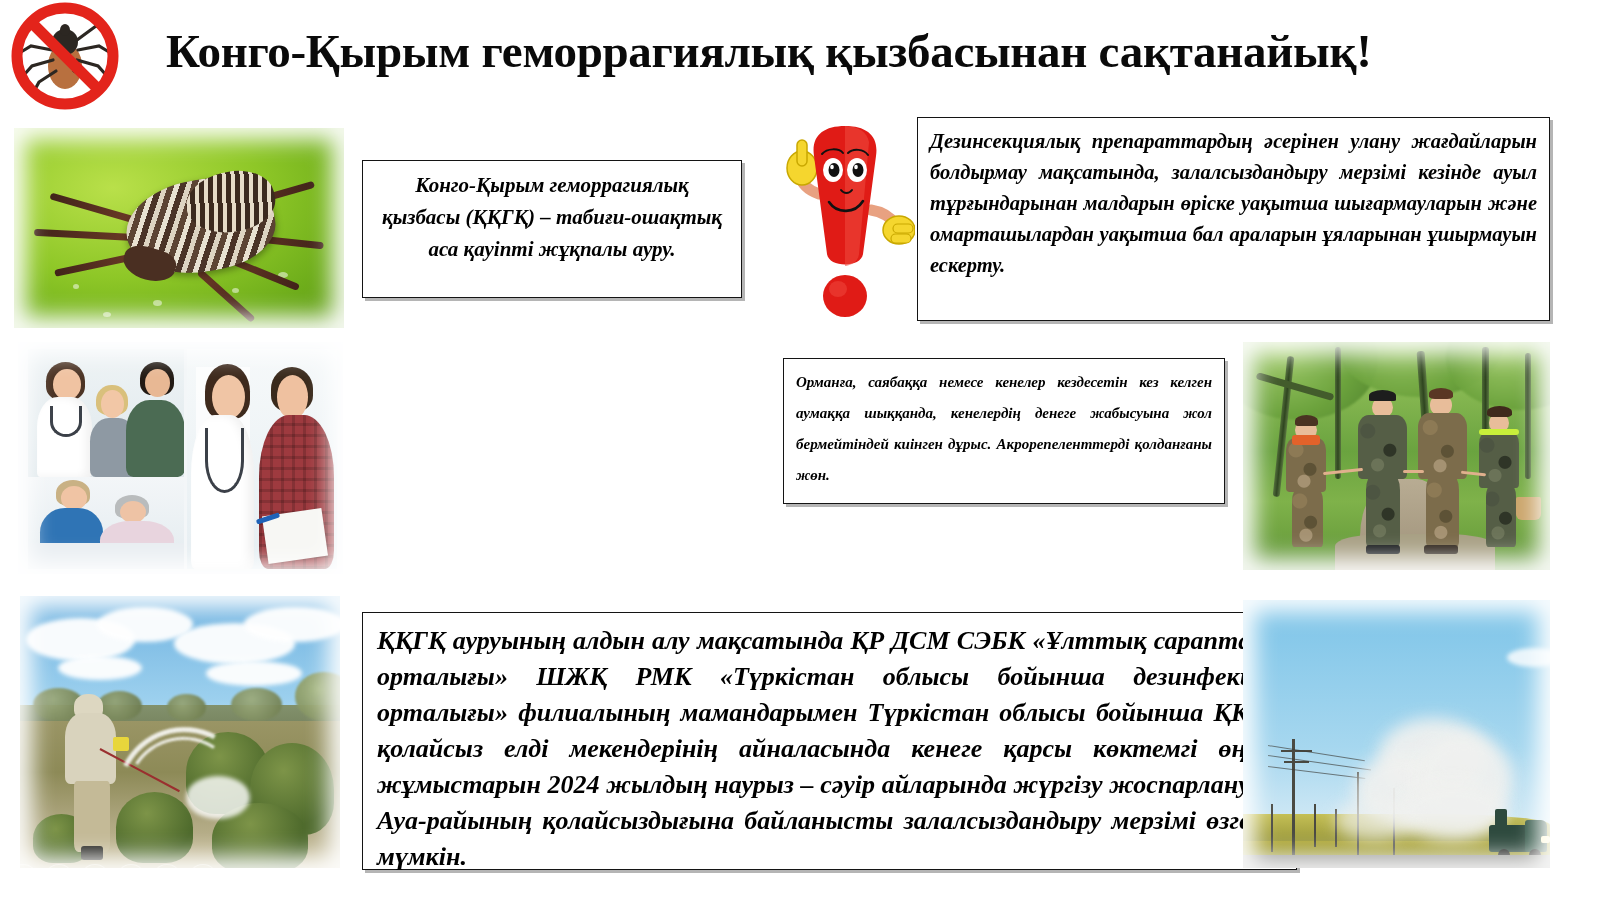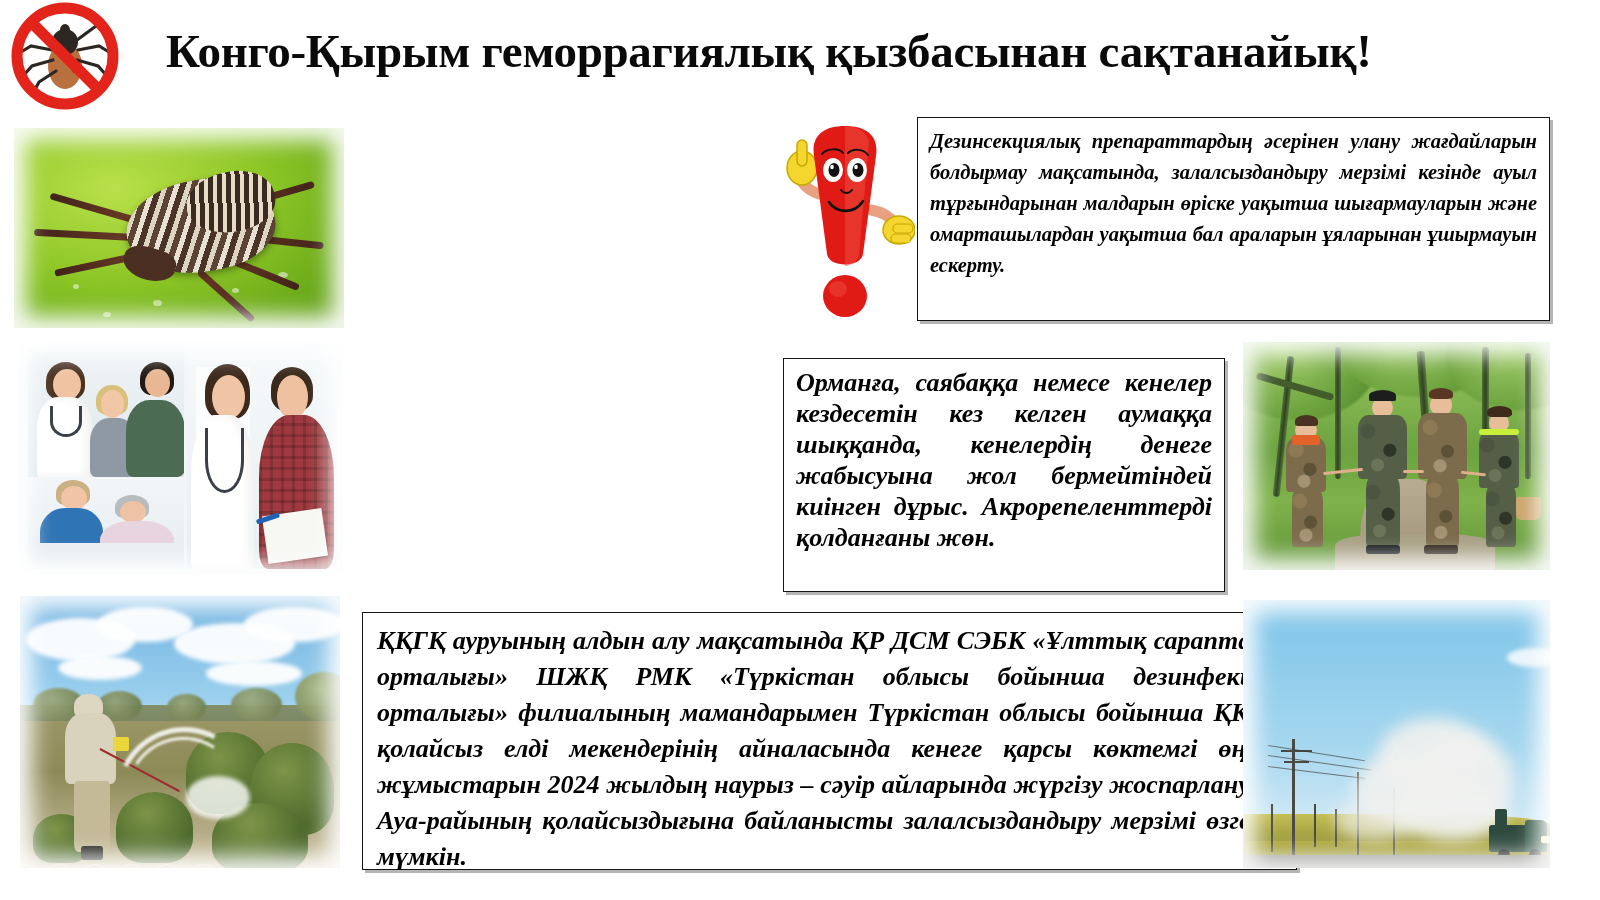--- a/index.html
+++ b/index.html
@@ -261,20 +261,23 @@
       <div class="tick-leg" style="left:62%; top:62%; width:26%; transform:rotate(22deg);"></div>
       <div class="tick-leg" style="left:56%; top:70%; width:22%; transform:rotate(42deg);"></div>
 
       <div class="tick-body"></div>
       <div class="tick-scutum"></div>
       <div class="tick-head"></div>
       <div class="soft-edge"></div>
     </div>
   </div>
 
+  <div class="textbox tb-center" style="left:362px; top:160px; width:380px; height:138px; font-size:21px; line-height:32px;">
+    <div class="tb-inner">Конго-Қырым геморрагиялық қызбасы (ҚҚГҚ) – табиғи-ошақтық аса қауіпті жұқпалы ауру.</div>
+  </div>
 
   <div class="mascot" style="left:775px; top:112px; width:140px; height:215px;">
     <svg width="140" height="215" viewBox="0 0 140 215" aria-hidden="true">
 
       <path d="M44,82 C32,78 26,70 24,62" stroke="#e8a181" stroke-width="11" fill="none" stroke-linecap="round"></path>
       <g>
         <ellipse cx="27" cy="56" rx="15" ry="17" fill="#f5d62e" stroke="#c9a800" stroke-width="1.5"></ellipse>
         <rect x="22" y="28" width="10" height="26" rx="5" fill="#f5d62e" stroke="#c9a800" stroke-width="1.5"></rect>
       </g>
 
@@ -355,21 +358,21 @@
                #9e3a3f;"></div>
         <div style="position:absolute; left:52%; top:74%; width:40%; height:22%; background:#f7f7f4; transform:rotate(-8deg); box-shadow:0 1px 3px rgba(0,0,0,.2);"></div>
         <div style="position:absolute; left:46%; top:76%; width:16%; height:5px; background:#1f62b8; transform:rotate(-18deg); border-radius:2px;"></div>
       </div>
 
       <div class="soft-edge"></div>
     </div>
   </div>
 
 
-  <div class="textbox tb-just" style="left:783px; top:358px; width:442px; height:234px; font-size:26px; line-height:31px;">
+  <div class="textbox tb-just" style="left:783px; top:358px; width:442px; height:146px; font-size:15px; line-height:31px;">
     <div class="tb-inner">Орманға, саябаққа немесе кенелер кездесетін кез келген аумаққа шыққанда, кенелердің денеге жабысуына жол бермейтіндей киінген дұрыс. Акрорепеленттерді қолданғаны жөн.</div>
   </div>
 
   <div class="photo" style="left:1243px; top:342px; width:307px; height:228px;">
     <div class="inner">
       <div class="forest-bg"></div>
       <div class="canopy" style="left:-8%; top:-18%; width:52%; height:52%;"></div>
       <div class="canopy" style="left:30%; top:-24%; width:55%; height:48%;"></div>
       <div class="canopy" style="left:66%; top:-16%; width:48%; height:46%;"></div>
       <div class="tree" style="left:12%; top:6%; width:7px; height:62%; transform:rotate(6deg);"></div>

